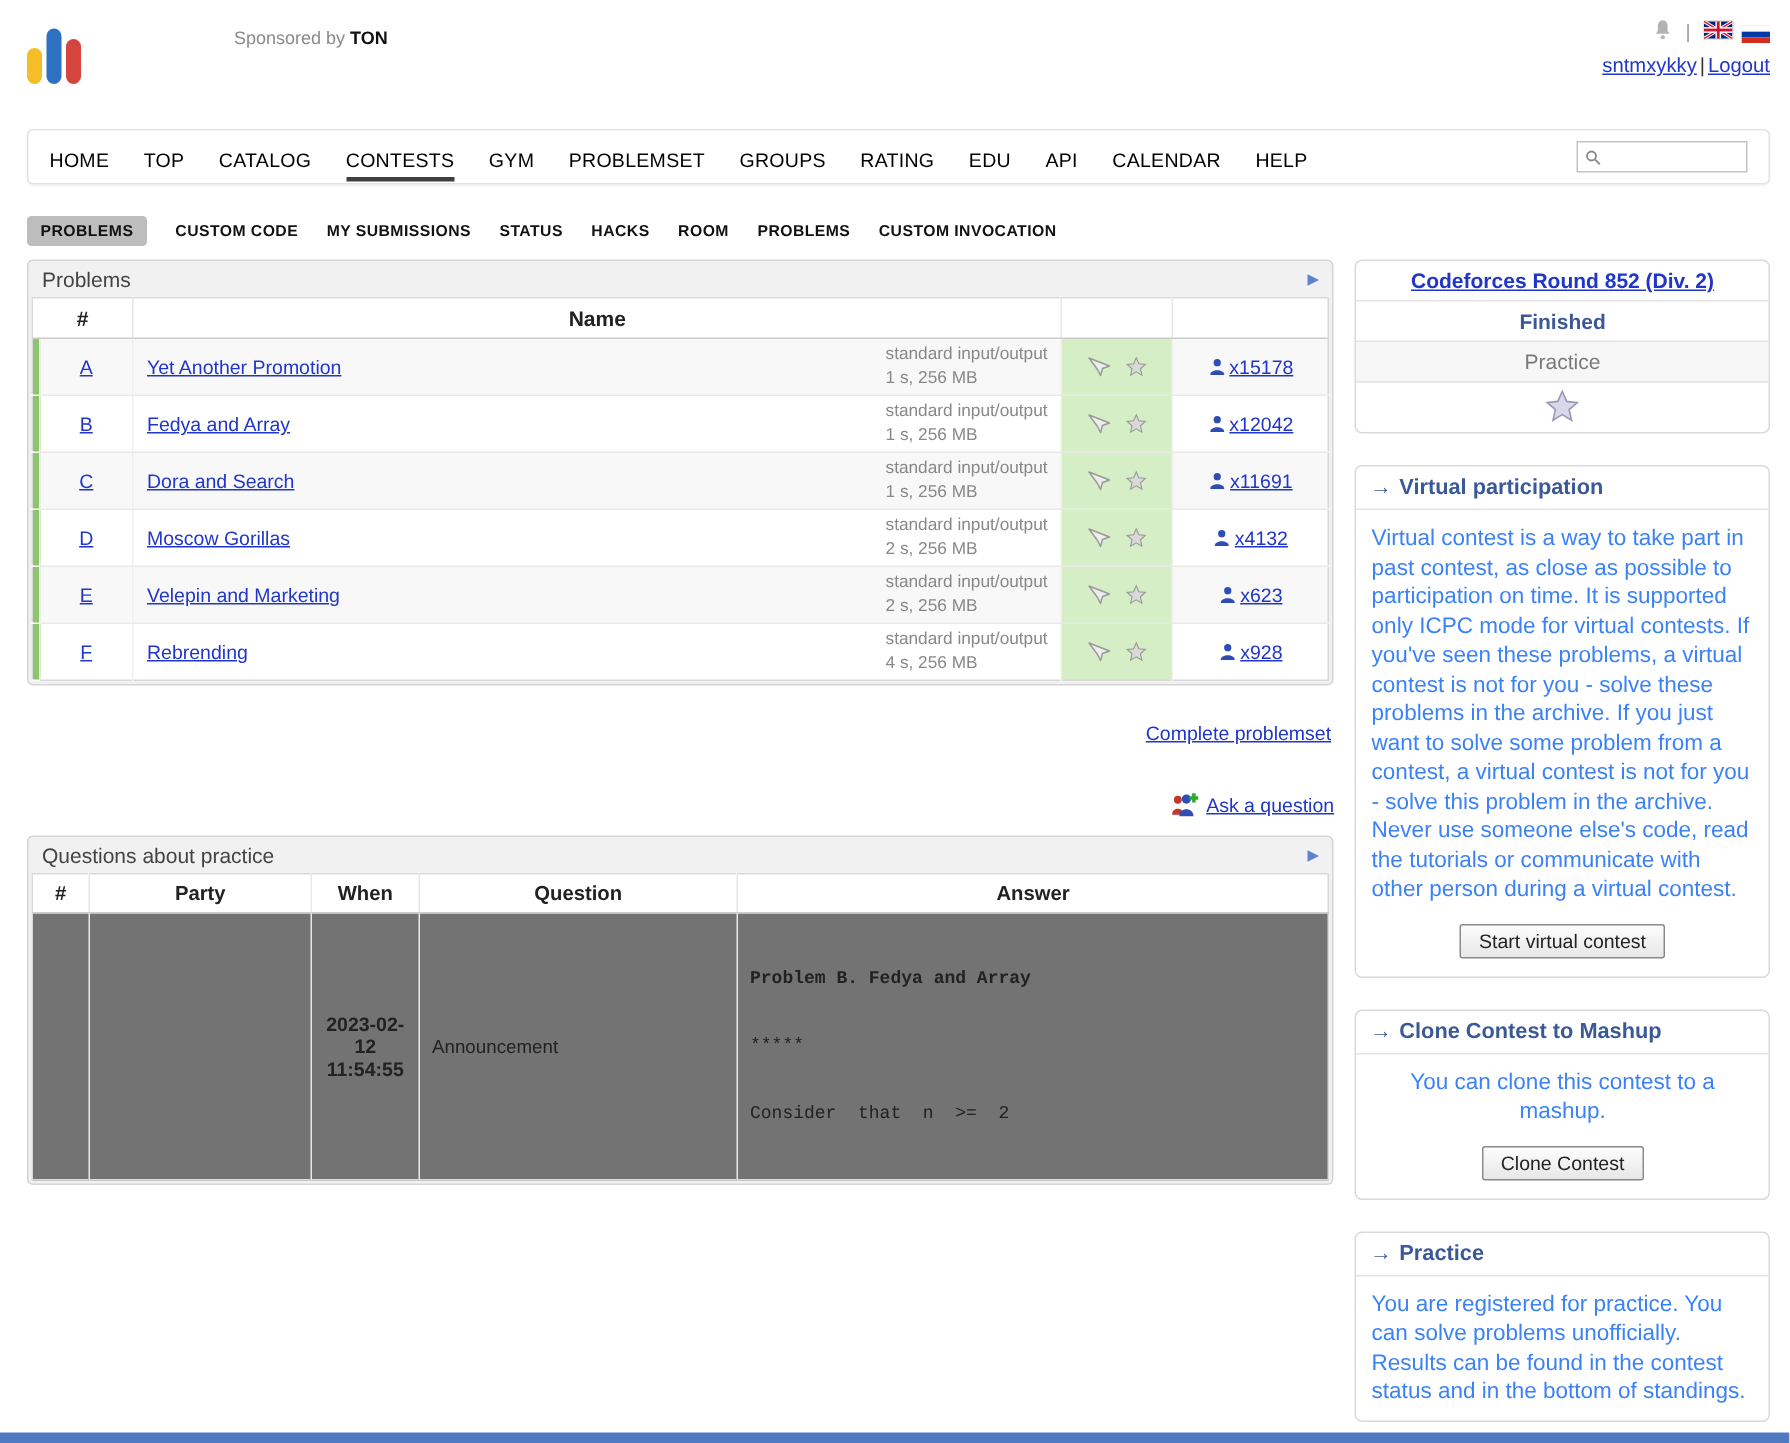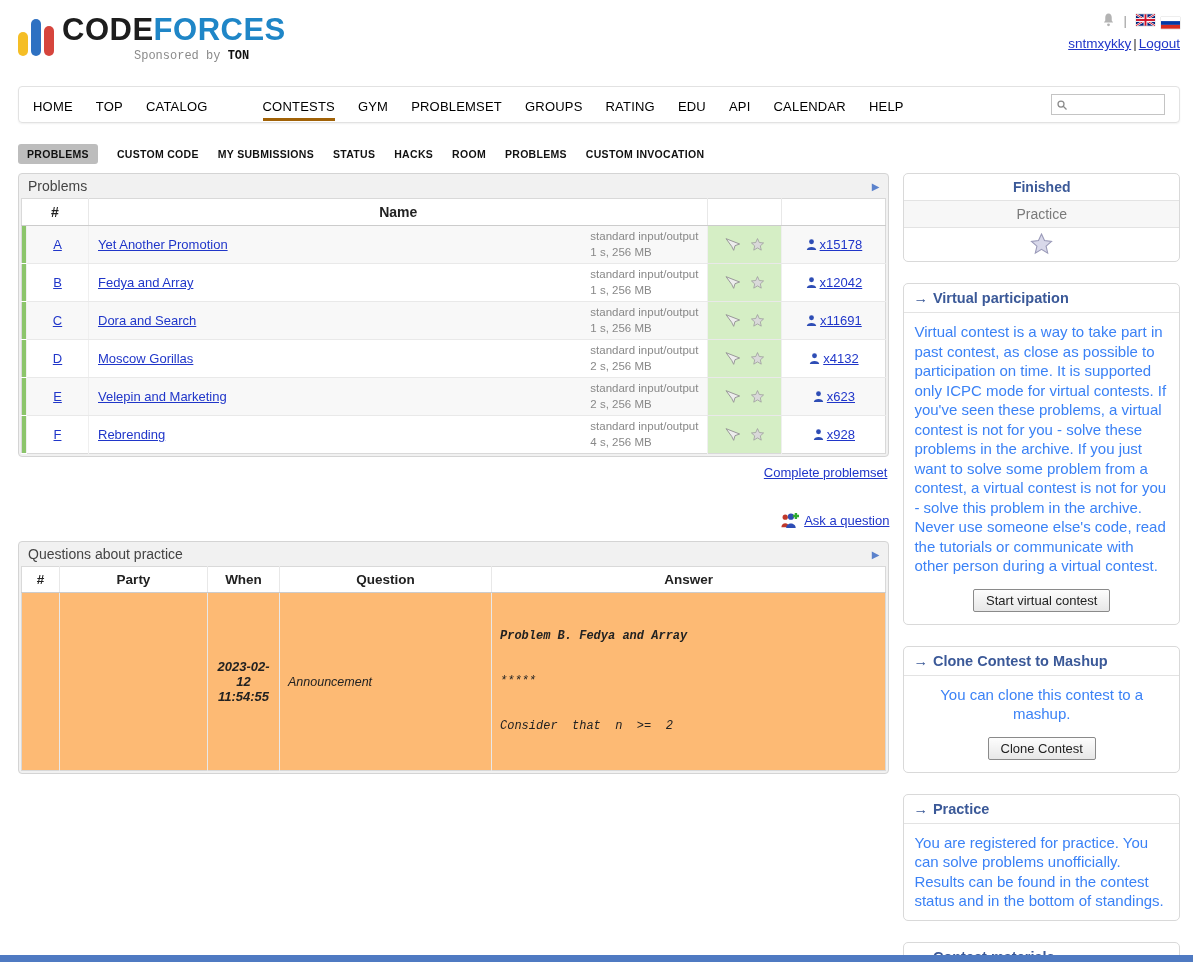--- a/index.html
+++ b/index.html
@@ -16,37 +16,37 @@
   .logo-area { display:flex; align-items:flex-start; }
   .logo-bars { display:flex; align-items:flex-end; gap:3px; height:40px; margin:8px 8px 0 0; }
   .bar { width:10px; border-radius:5px; }
   .bar-yellow { height:24px; background:#f5be26; }
   .bar-blue   { height:37px; background:#2e71c2; }
   .bar-red    { height:30px; background:#d6453d; }
   .logo-text-wrap { margin-top:6px; }
   .logo-text { font-size:31px; font-weight:bold; letter-spacing:0.5px; line-height:1; }
   .logo-code { color:#1d1d1d; }
   .logo-forces { color:#1f86c7; }
-  .sponsored { font-size:12px; color:#8a8a8a; margin:4px 0 0 72px;font-family:Liberation Mono, monospace; }
+  .sponsored { font-size:12px; color:#8a8a8a; margin:4px 0 0 94px; }
   .sponsored b { color:#111; }
   .header-right { text-align:right; padding-top:4px; }
   .hr-top { display:flex; align-items:center; justify-content:flex-end; gap:9px; height:16px; }
   .sep { color:#999; text-decoration:none; }
   .flag { display:inline-block; line-height:0; box-shadow:0 0 1px rgba(0,0,0,.4); }
   .flag-ru { position:relative; top:3px; margin-left:-3px; }
   .hr-bottom { margin-top:8px; font-size:13.5px; }
   .hr-bottom .sep2 { color:#333; margin:0 2px; }
 
   
   .main-nav {
     display:flex; align-items:center; gap:23px; border:1px solid #e2e2e2; border-radius:4px;
     box-shadow:0 1px 2px rgba(0,0,0,.06); height:37px; padding:0 14px; margin-top:4px;
   }
   .nav-item { font-size:13px; color:#000; text-decoration:none; letter-spacing:.2px; padding:10px 0 7px; }
-  .nav-item.active { border-bottom:3px solid #a16207; padding-bottom:4px;margin-left:32px; }
+  .nav-item.active { border-bottom:3px solid #404040; padding-bottom:4px; }
   .nav-search { margin-left:auto; display:flex; align-items:center; gap:3px; border:1px solid #c4c4c4; background:#fff; height:21px; width:114px; padding:0 4px; }
   .nav-search input { border:none; outline:none; width:88px; font-size:12px; font-family:inherit; }
 
   
   .sub-nav { display:flex; align-items:center; gap:19px; margin:21px 0 9px 0; }
   .sub-item { font-size:10.5px; font-weight:bold; letter-spacing:.3px; color:#111; text-decoration:none; }
   .sub-item.active { background:#bdbdbd; border-radius:3px; padding:4px 9px; }
 
   
   .main { display:flex; gap:14px; align-items:flex-start; }
@@ -69,27 +69,27 @@
   .cell-strip { width:5px; padding:0; background:#8cc56b !important; border-bottom:1px solid #fff !important; }
   .cell-id { width:62px; text-align:center; }
   .cell-name { padding:3px 9px; }
   .name-wrap { display:flex; justify-content:space-between; align-items:center; }
   .limits { text-align:left; color:#888; font-size:11.5px; line-height:1.35; }
   .cell-icons { width:74px; background:#d5eec5 !important; text-align:center; white-space:nowrap; }
   .cell-icons .ticon { display:inline-block; margin:0 3px; vertical-align:middle; cursor:pointer; line-height:0; }
   .cell-solved { width:104px; text-align:center; white-space:nowrap; }
   .cell-solved svg { vertical-align:-2px; margin-right:3px; }
 
-  .complete { text-align:right; margin:8px 2px 0 0; font-size:13px; }
+  .complete { text-align:right; margin:24px 2px 0 0; font-size:13px; }
   .ask { display:flex; justify-content:flex-end; align-items:center; gap:5px; margin:32px 0 12px 0; font-size:13px; }
   .ask .aicon { line-height:0; }
 
   
   .q-head th { font-size:13.5px; }
-  .q-row td { background:#fdba74; border-right:1px solid #e8e8e8; padding:6px 8px; vertical-align:middle;font-style:italic; }
+  .q-row td { background:#737373; border-right:1px solid #e8e8e8; padding:6px 8px; vertical-align:middle; }
   .q-row td:last-child { border-right:none; }
   .q-idx { width:38px; }
   .q-party { width:148px; }
   .q-when { width:72px; text-align:center; font-weight:bold; }
   .q-question { width:212px; font-size:12.5px; }
   .q-answer { font-family:"Liberation Mono", monospace; font-size:12px; white-space:pre-wrap; line-height:1.25; }
   .ans-b { font-weight:bold; }
 
   
   .sidebox { border:1px solid #d9d9d9; border-radius:5px; margin-bottom:21px; background:#fff; overflow:hidden; }
@@ -117,23 +117,20 @@
 <div class="page">
 
   <div class="header">
     <div class="logo-area">
       <div class="logo-bars">
         <div class="bar bar-yellow"></div>
         <div class="bar bar-blue"></div>
         <div class="bar bar-red"></div>
       </div>
       <div class="logo-text-wrap">
-        <div class="logo-text">
-          <span class="logo-code">CODE</span><span class="logo-forces">FORCES</span>
-        </div>
         <div class="sponsored">
           <span>Sponsored by </span><b>TON</b>
         </div>
       </div>
     </div>
 
     <div class="header-right">
       <div class="hr-top">
         <span style="line-height:0;">
           <svg width="13" height="14" viewBox="0 0 24 26">
@@ -435,20 +432,23 @@
           </tr>
         </tbody>
           </table>
       </div>
 
     </div>
 
     <div class="col-right">
 
       <div class="sidebox">
+        <div class="sb-row contest-title">
+          <a>Codeforces Round 852 (Div. 2)</a>
+        </div>
         <div class="sb-row contest-status">Finished</div>
         <div class="sb-row contest-mode">Practice</div>
         <div class="sb-row star-row">
           <span style="line-height:0;display:inline-block;">
             <svg width="25" height="24" viewBox="0 0 24 24">
                 <polygon points="12,2 15,8.6 22,9.4 16.6,14.1 18.2,21.2 12,17.4 5.8,21.2 7.4,14.1 2,9.4 9,8.6" fill="#d8d8ea" stroke="#9a9ab8" stroke-width="1.1"></polygon>
               </svg>
           </span>
         </div>
       </div>

